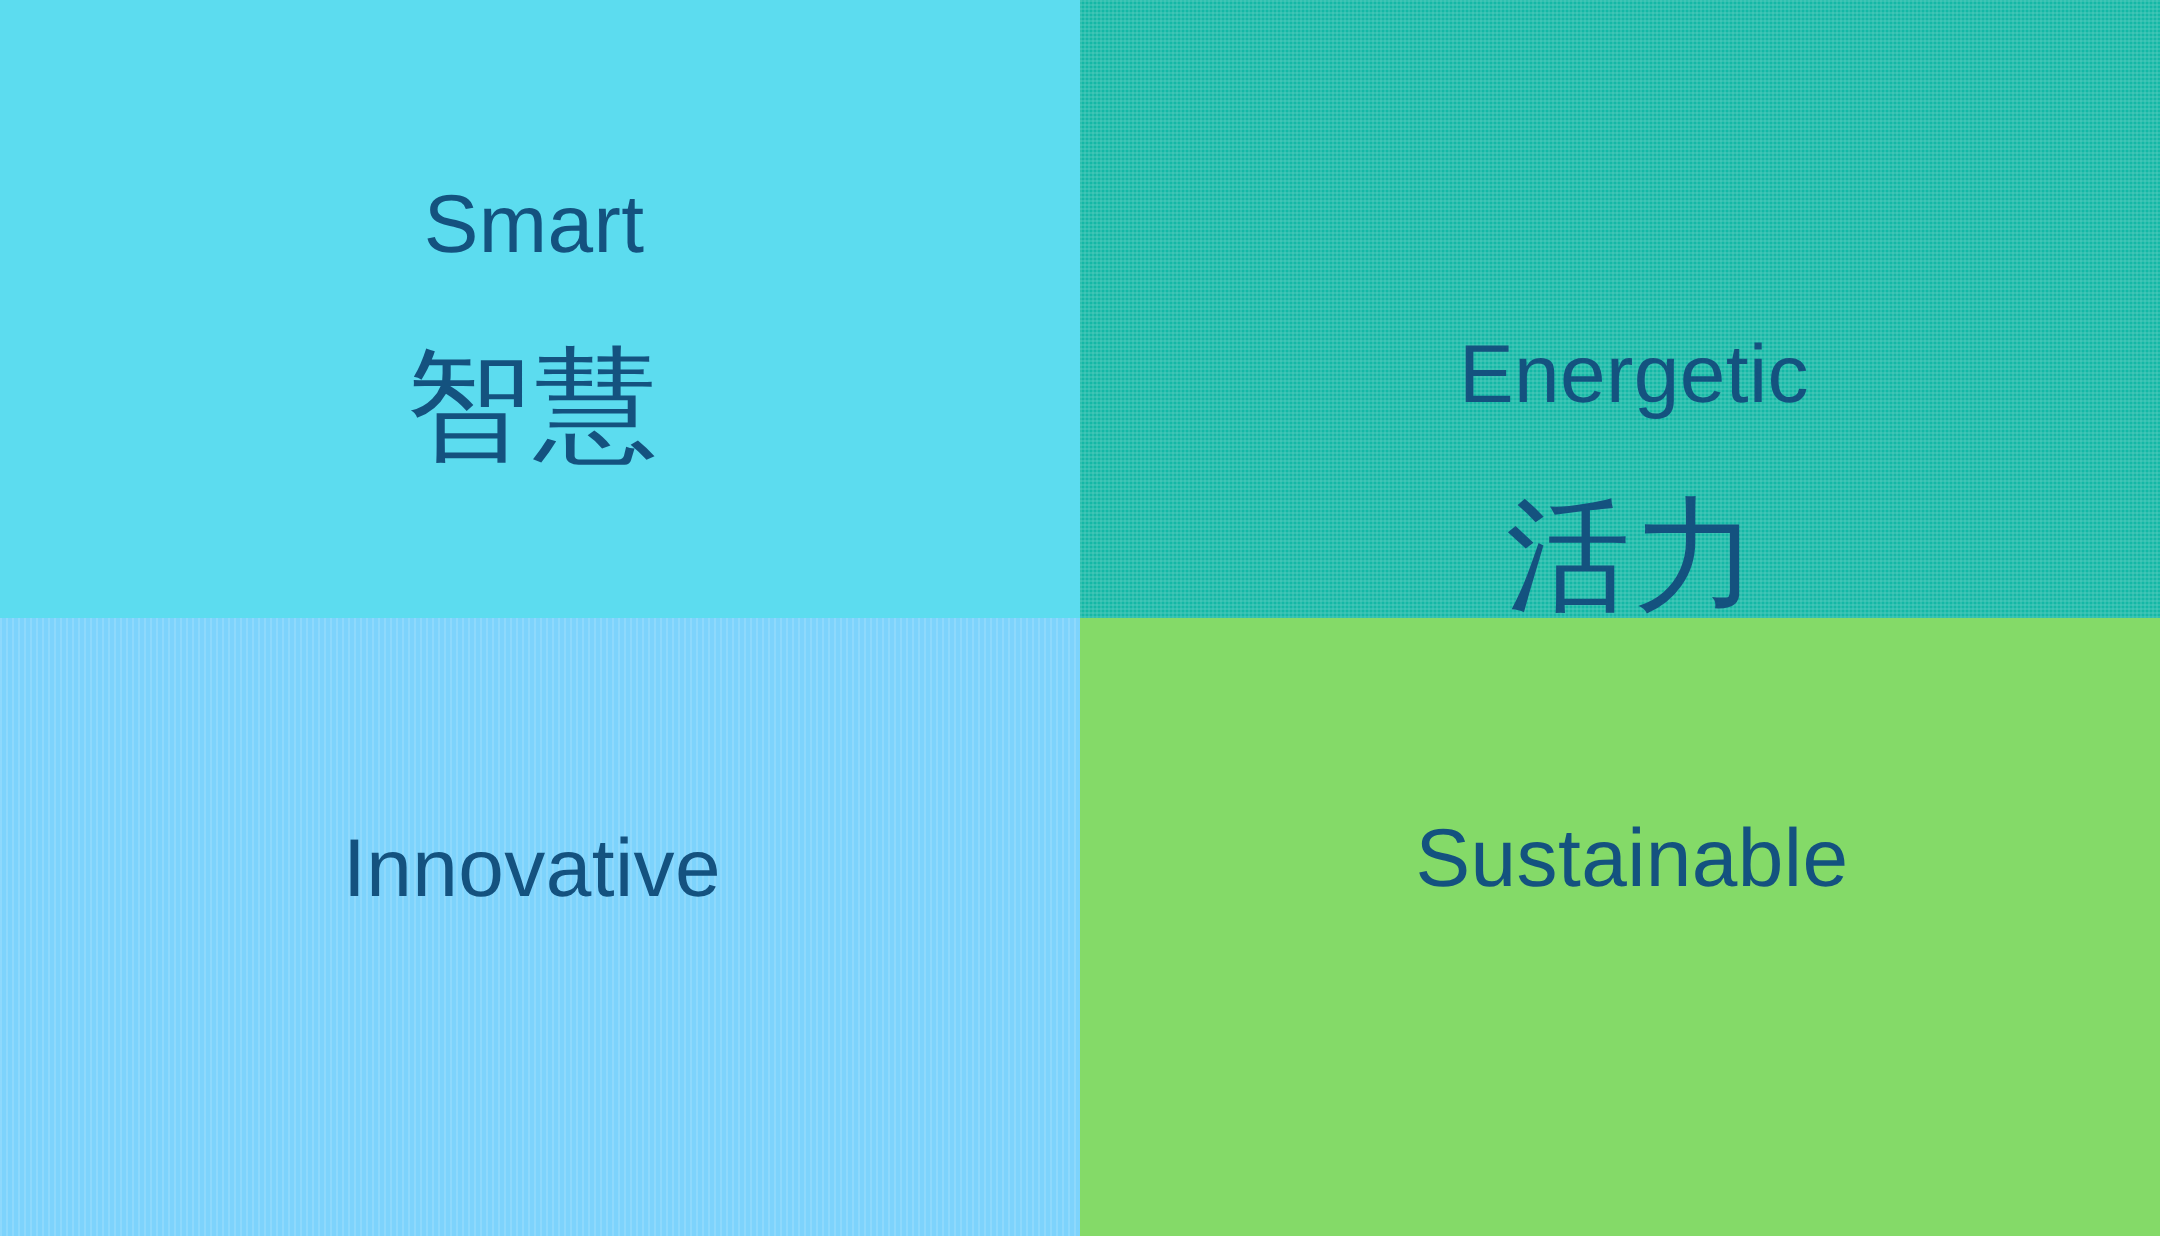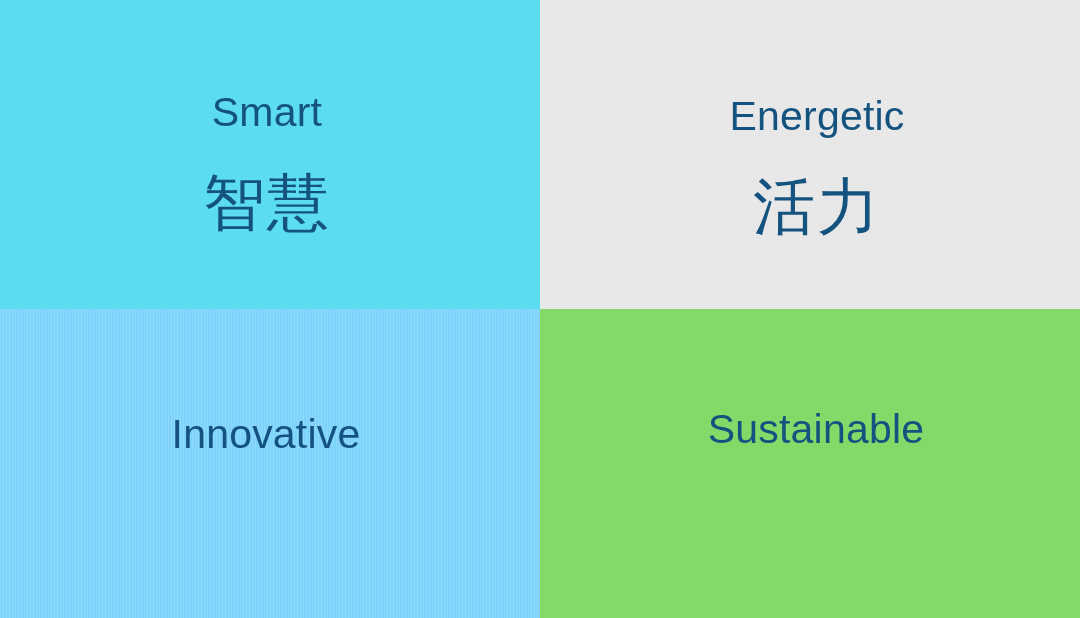--- a/index.html
+++ b/index.html
@@ -101,21 +101,21 @@
 <div class="board">
 
   <div class="quadrant" id="q-smart" style="background-color: rgb(92, 220, 239); color: rgb(20, 82, 127);">
     <div class="texture"></div>
     <div class="text-block">
       <div class="word-en">Smart</div>
       <div class="word-zh">智慧</div>
     </div>
   </div>
 
-  <div class="quadrant tex-dots" id="q-energetic" style="background-color: #e5e5e5; color: rgb(20, 82, 127);">
+  <div class="quadrant tex-dots" id="q-energetic" style="background-color: #14b8a6; color: rgb(20, 82, 127); justify-content: flex-end;">
     <div class="texture"></div>
     <div class="text-block">
       <div class="word-en">Energetic</div>
       <div class="word-zh">活力</div>
     </div>
   </div>
 
   <div class="quadrant tex-vlines" id="q-innovative" style="background-color: #7dd3fc; color: rgb(20, 82, 127);">
     <div class="texture"></div>
     <div class="text-block">

